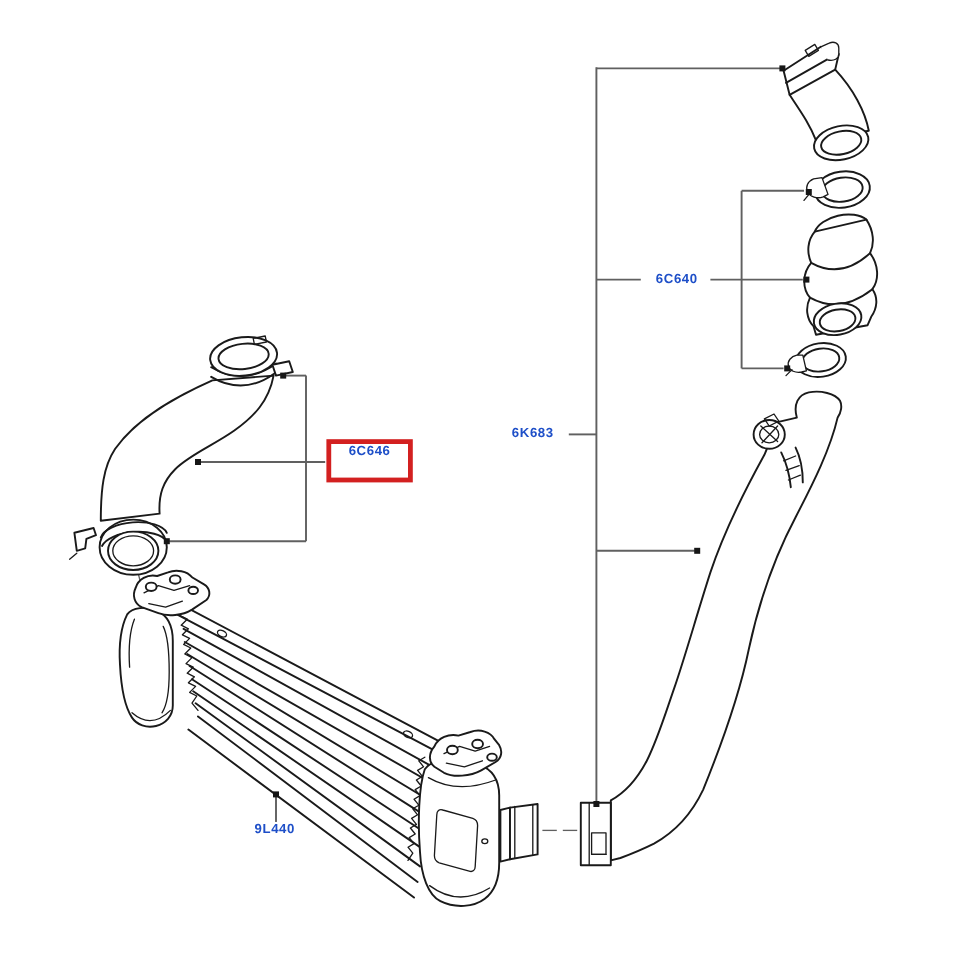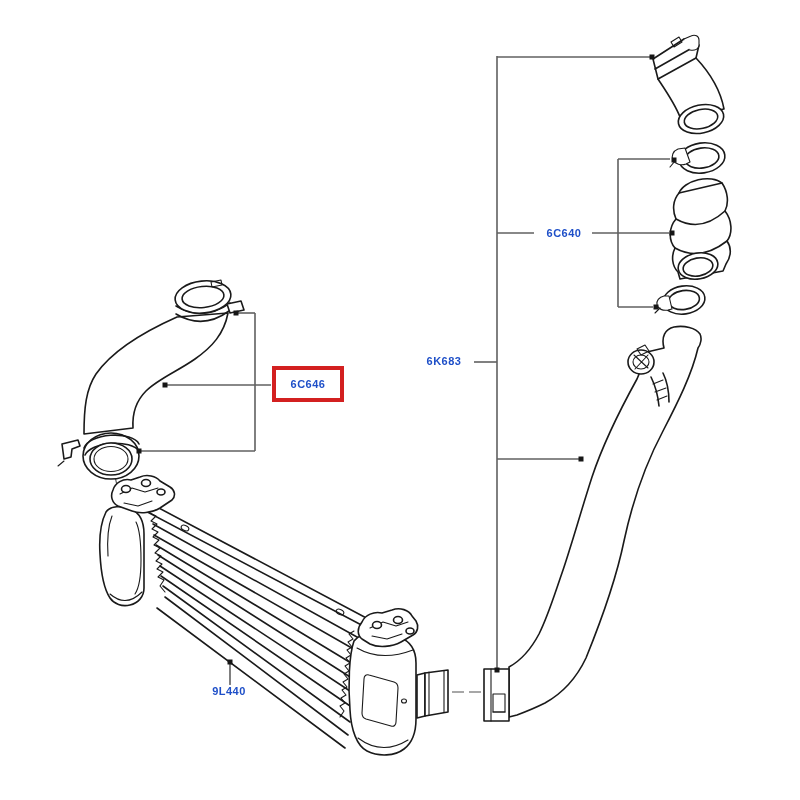--- a/index.html
+++ b/index.html
@@ -25,21 +25,21 @@
   .art .hair{stroke-width:1.1;}
   .dots rect{fill:#161616;stroke:none;}
   .part-label{
     position:absolute;transform:translate(-50%,-50%);
     color:var(--label-text);font-weight:bold;font-size:11px;letter-spacing:0.5px;
     background:var(--background);padding:0 3px;line-height:1.1;white-space:nowrap;
     cursor:pointer;
   }
   .part-label.highlight{
     border:4px solid var(--highlight-border);
-    width:64px;height:28px;display:flex;align-items:center;justify-content:center;
+    width:64px;height:28px;display:flex;justify-content:center;
     padding:0;
   }
 </style>
 </head>
 <body>
 
 <div class="stage">
   <svg width="800" height="800" viewBox="0 0 800 800">
 
     <g class="leader">

